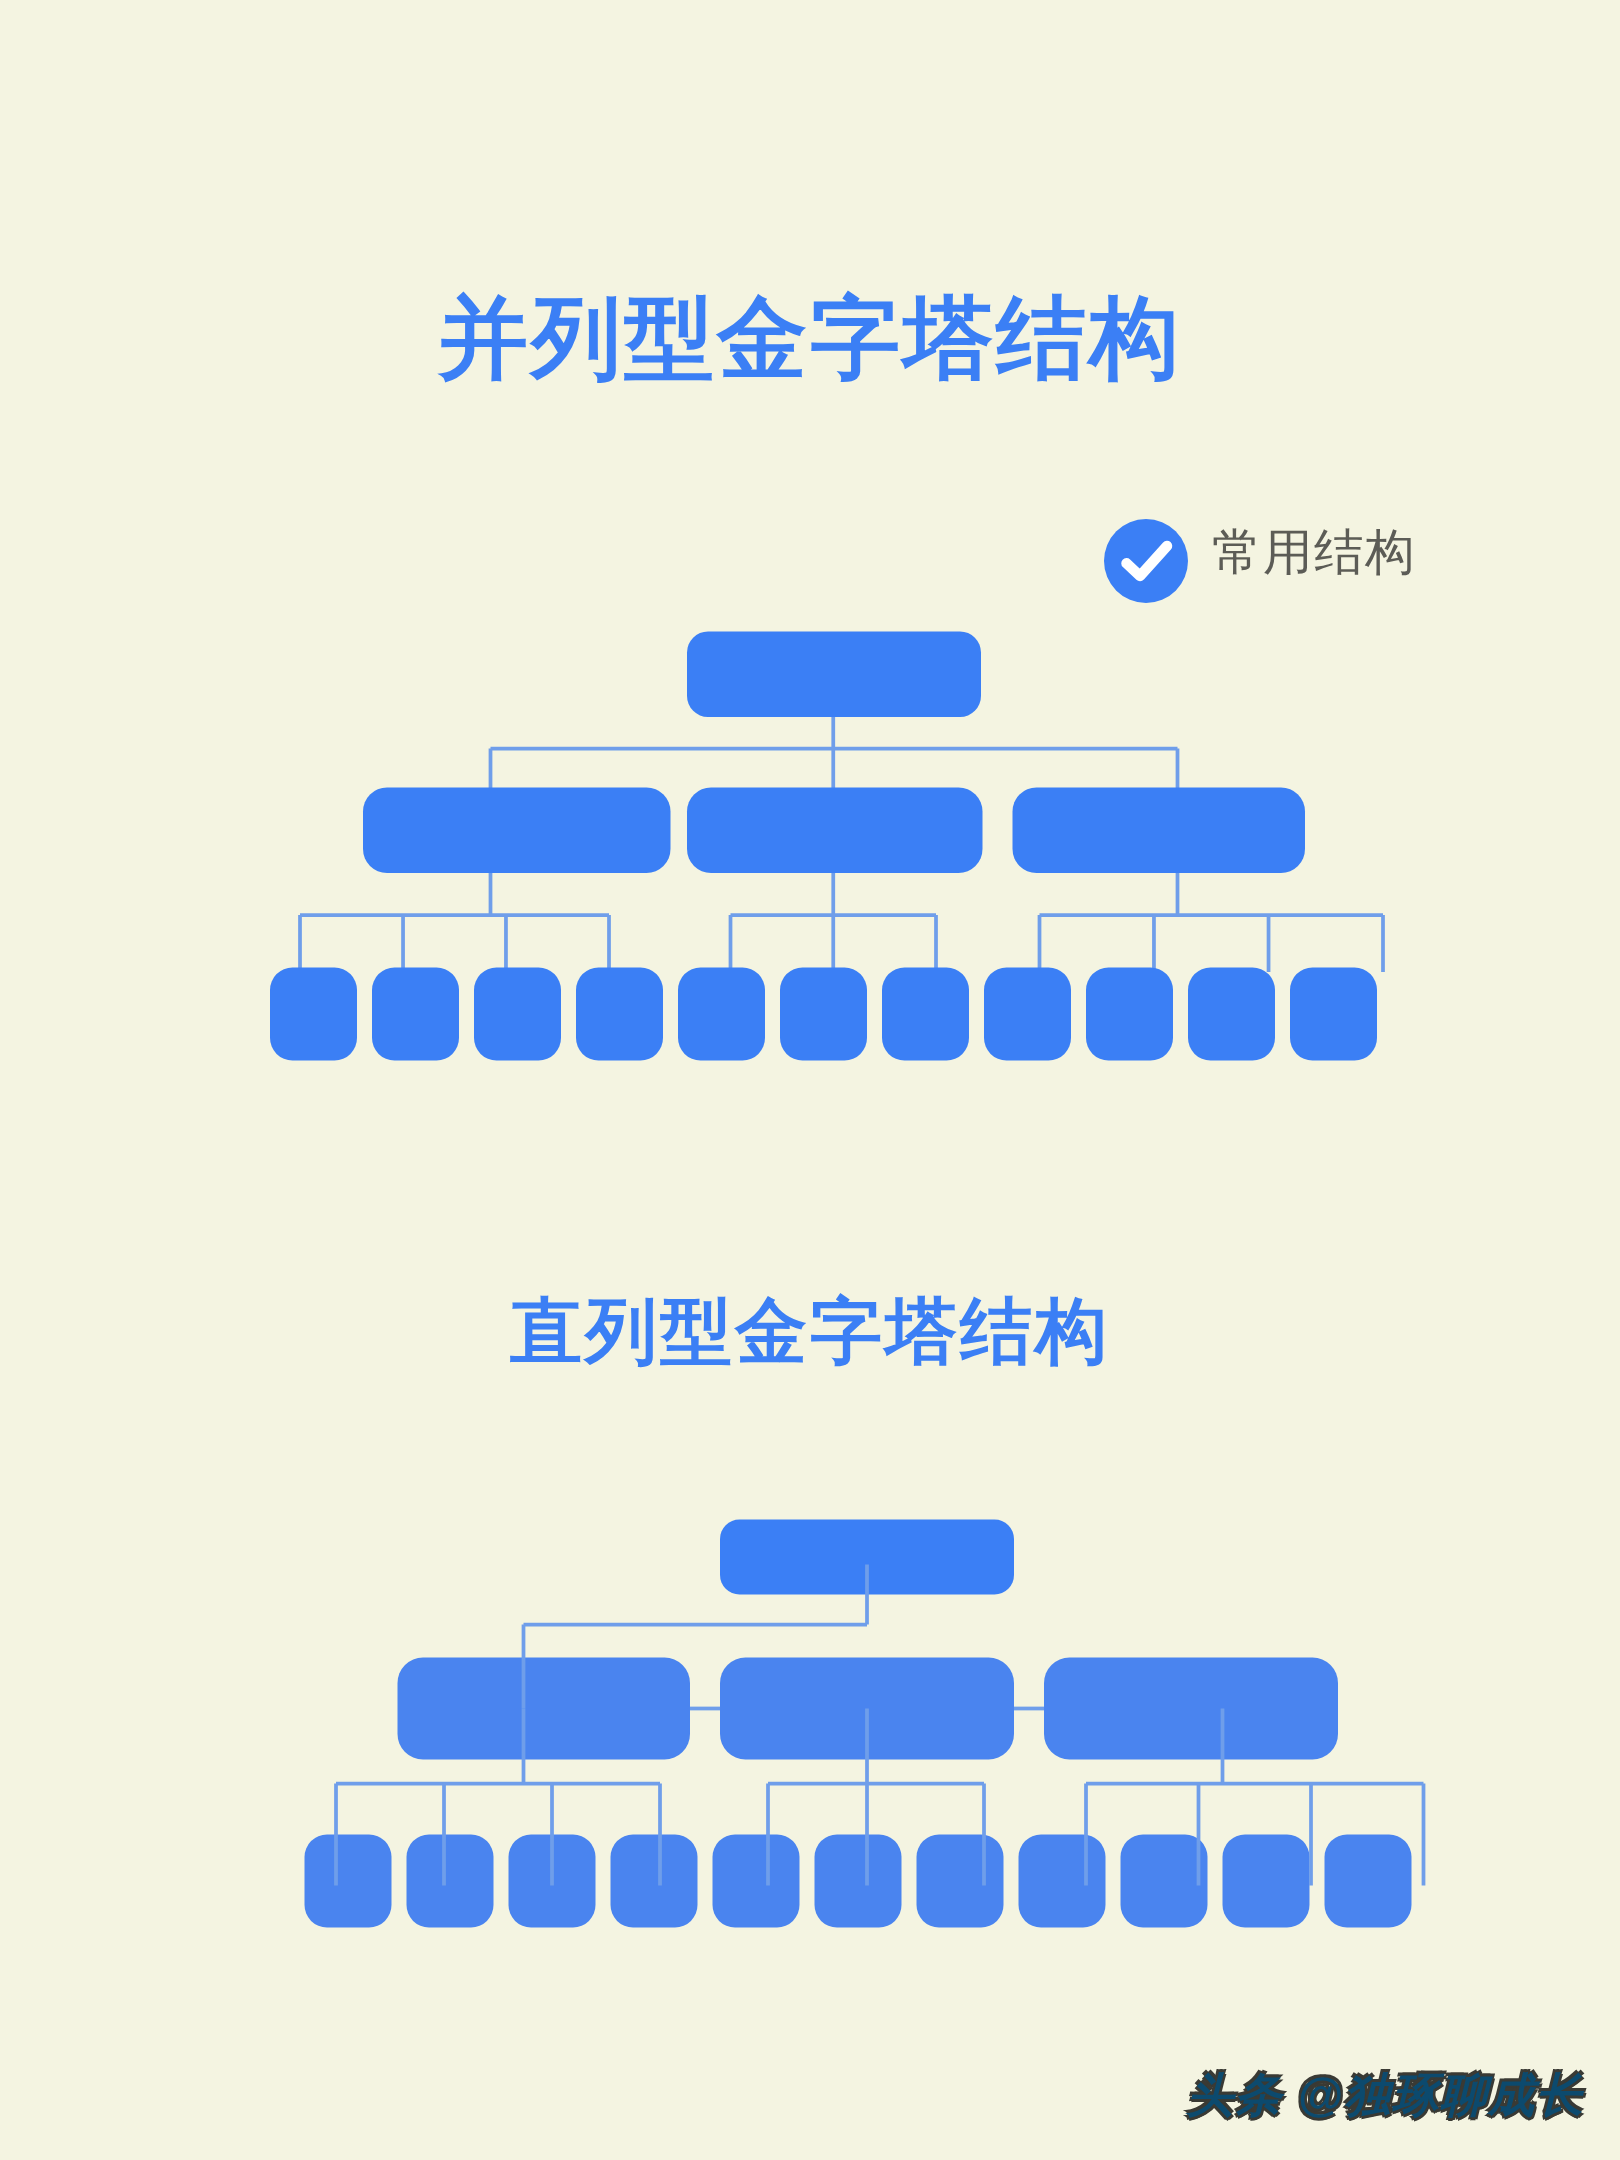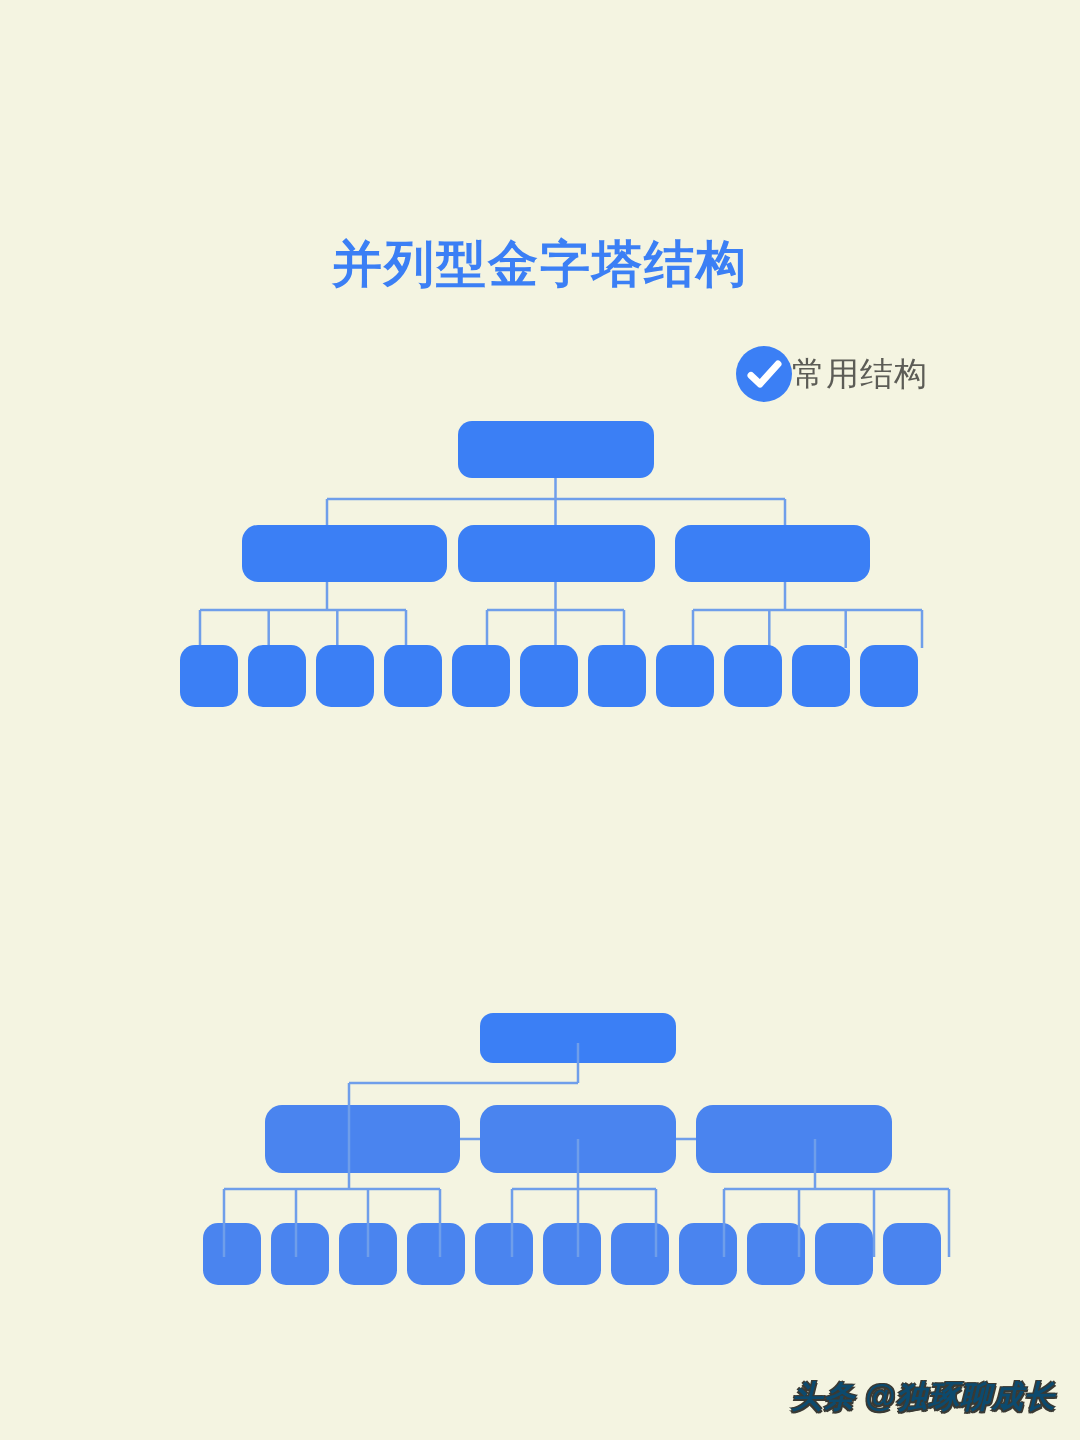--- a/index.html
+++ b/index.html
@@ -25,34 +25,33 @@
     left: 0;
     width: 1080px;
     text-align: center;
     color: #3b7ff5;
     font-weight: bold;
     letter-spacing: 2px;
     white-space: nowrap;
   }
   #title-1 {
     top: 186px;
-    font-size: 50px;
-    margin-top: 45px;
+    font-size: 60px;
   }
   #title-2 {
     top: 856px;
     font-size: 48px;
   }
   .badge {
     position: absolute;
     left: 736px;
     top: 346px;
     display: flex;
-    align-items: center;
-    gap: 0;
+    align-items: flex-start;
+    gap: 16px;
   }
   .badge-circle {
     width: 56px;
     height: 56px;
     border-radius: 50%;
     background: #3b7ff5;
     display: block;
     position: relative;
     flex: 0 0 auto;
   }
@@ -156,20 +155,21 @@
     <rect x="384" y="240" width="58" height="62" rx="15" ry="15" fill="#3b7ff5"></rect>
     <rect x="452" y="240" width="58" height="62" rx="15" ry="15" fill="#3b7ff5"></rect>
     <rect x="520" y="240" width="58" height="62" rx="15" ry="15" fill="#3b7ff5"></rect>
     <rect x="588" y="240" width="58" height="62" rx="15" ry="15" fill="#3b7ff5"></rect>
     <rect x="656" y="240" width="58" height="62" rx="15" ry="15" fill="#3b7ff5"></rect>
     <rect x="724" y="240" width="58" height="62" rx="15" ry="15" fill="#3b7ff5"></rect>
     <rect x="792" y="240" width="58" height="62" rx="15" ry="15" fill="#3b7ff5"></rect>
     <rect x="860" y="240" width="58" height="62" rx="15" ry="15" fill="#3b7ff5"></rect>
   </svg>
 
+  <div class="section-title" id="title-2">直列型金字塔结构</div>
 
   <svg class="diagram" id="diagram-2" width="1080" height="320">
 
     <rect x="480" y="18" width="196" height="50" rx="13" ry="13" fill="#3b7ff5"></rect>
 
     <rect x="265" y="110" width="195" height="68" rx="17" ry="17" fill="#4a84ef"></rect>
     <rect x="480" y="110" width="196" height="68" rx="17" ry="17" fill="#4a84ef"></rect>
     <rect x="696" y="110" width="196" height="68" rx="17" ry="17" fill="#4a84ef"></rect>
 
     <rect x="203" y="228" width="58" height="62" rx="15" ry="15" fill="#4a84ef"></rect>

